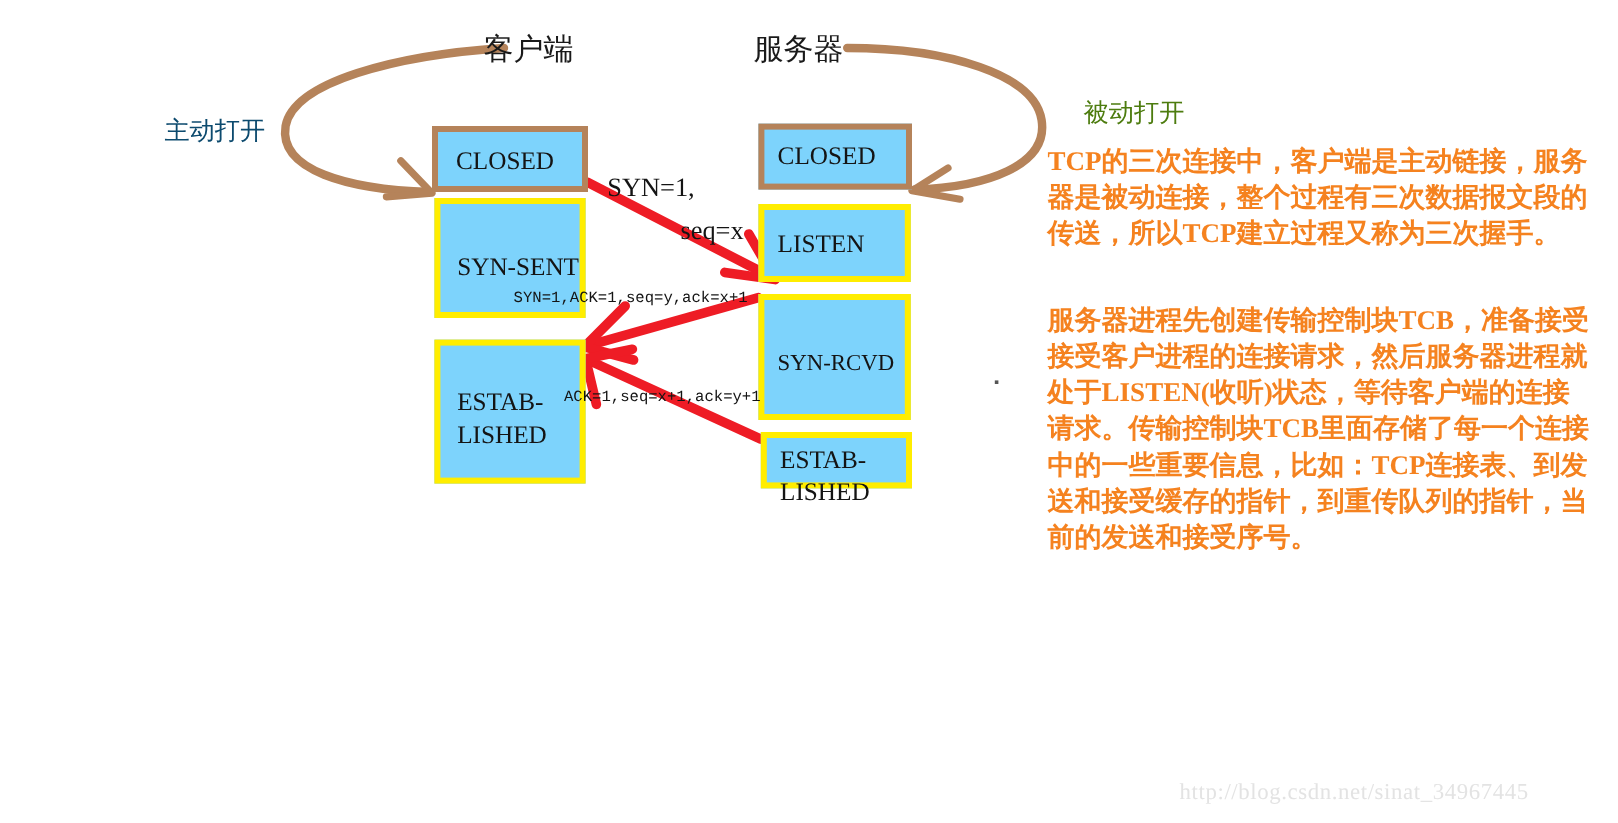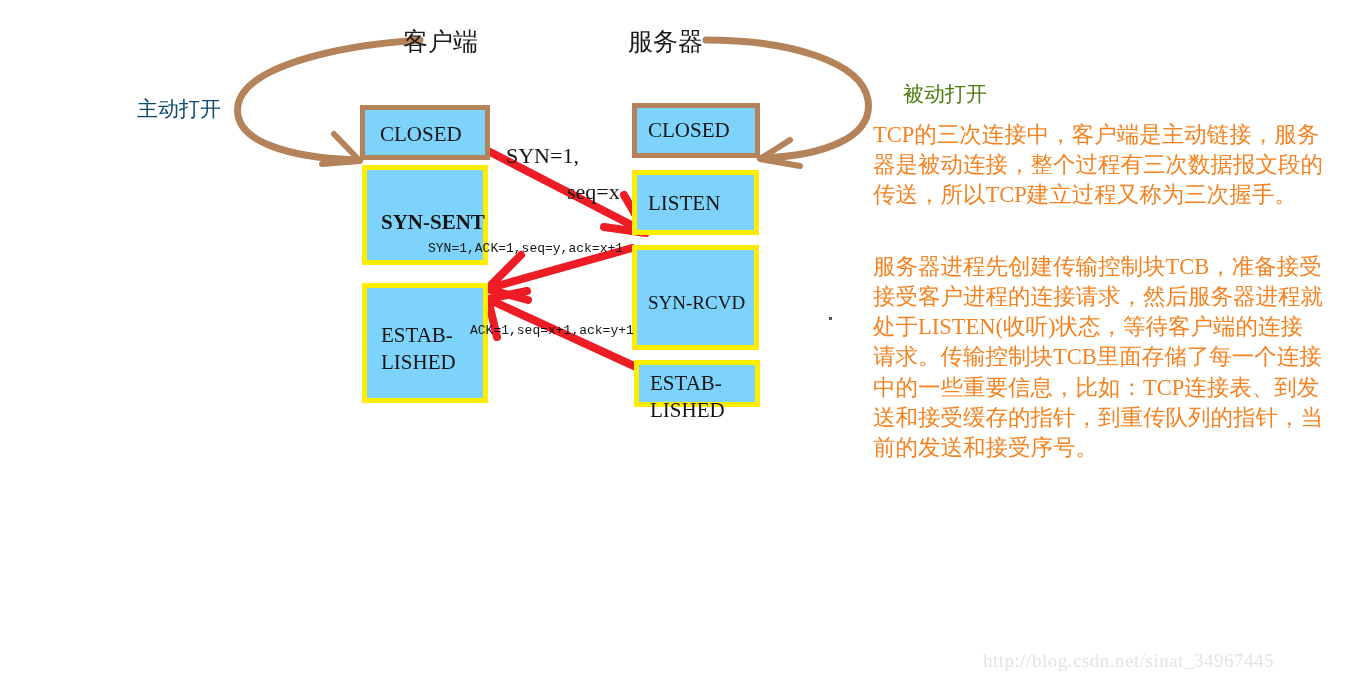--- a/index.html
+++ b/index.html
@@ -69,21 +69,21 @@
   .seg-label-small {
     font-family: "Liberation Mono", "DejaVu Sans Mono", monospace;
     font-size: 13px;
     color: #141414;
     letter-spacing: 0px;
   }
   .note-block {
     position: absolute;
     font-family: "Liberation Serif", "DejaVu Serif", serif;
     font-size: 22.5px;
-    font-weight: normal;
+    font-weight: bold;
     color: #f5821f;
     line-height: 1.34;
     width: 452px;
     white-space: pre-wrap;
     word-break: break-all;
   }
   .watermark {
     position: absolute;
     font-family: "Liberation Serif", "DejaVu Serif", serif;
     font-size: 19px;
@@ -128,21 +128,21 @@
   <div class="txt title-cn" style="left:628px; top:28px;">服务器</div>
 
   <div class="txt open-label" style="left:137px; top:97px;">主动打开</div>
 
   <div class="txt open-label passive" style="left:903px; top:82px;">被动打开</div>
 
   <div class="state-box box-brown" style="left:360px; top:105px; width:130px; height:55px;">
     <div class="state-label" style="left:15px; top:13px; font-size:21px;">CLOSED</div>
   </div>
 
-  <div class="state-box box-yellow" style="left:362px; top:165px; width:126px; height:100px;font-weight:bold;">
+  <div class="state-box box-yellow" style="left:362px; top:165px; width:126px; height:100px;">
     <div class="state-label" style="left:14px; top:41px; font-size:21px;">SYN-SENT</div>
   </div>
 
   <div class="state-box box-yellow" style="left:362px; top:283px; width:126px; height:120px;">
     <div class="state-label" style="left:14px; top:36px; font-size:21px;">ESTAB-</div>
     <div class="state-label" style="left:14px; top:63px; font-size:21px;">LISHED</div>
   </div>
 
   <div class="state-box box-brown" style="left:632px; top:103px; width:128px; height:55px;">
     <div class="state-label" style="left:11px; top:11px; font-size:21px;">CLOSED</div>

